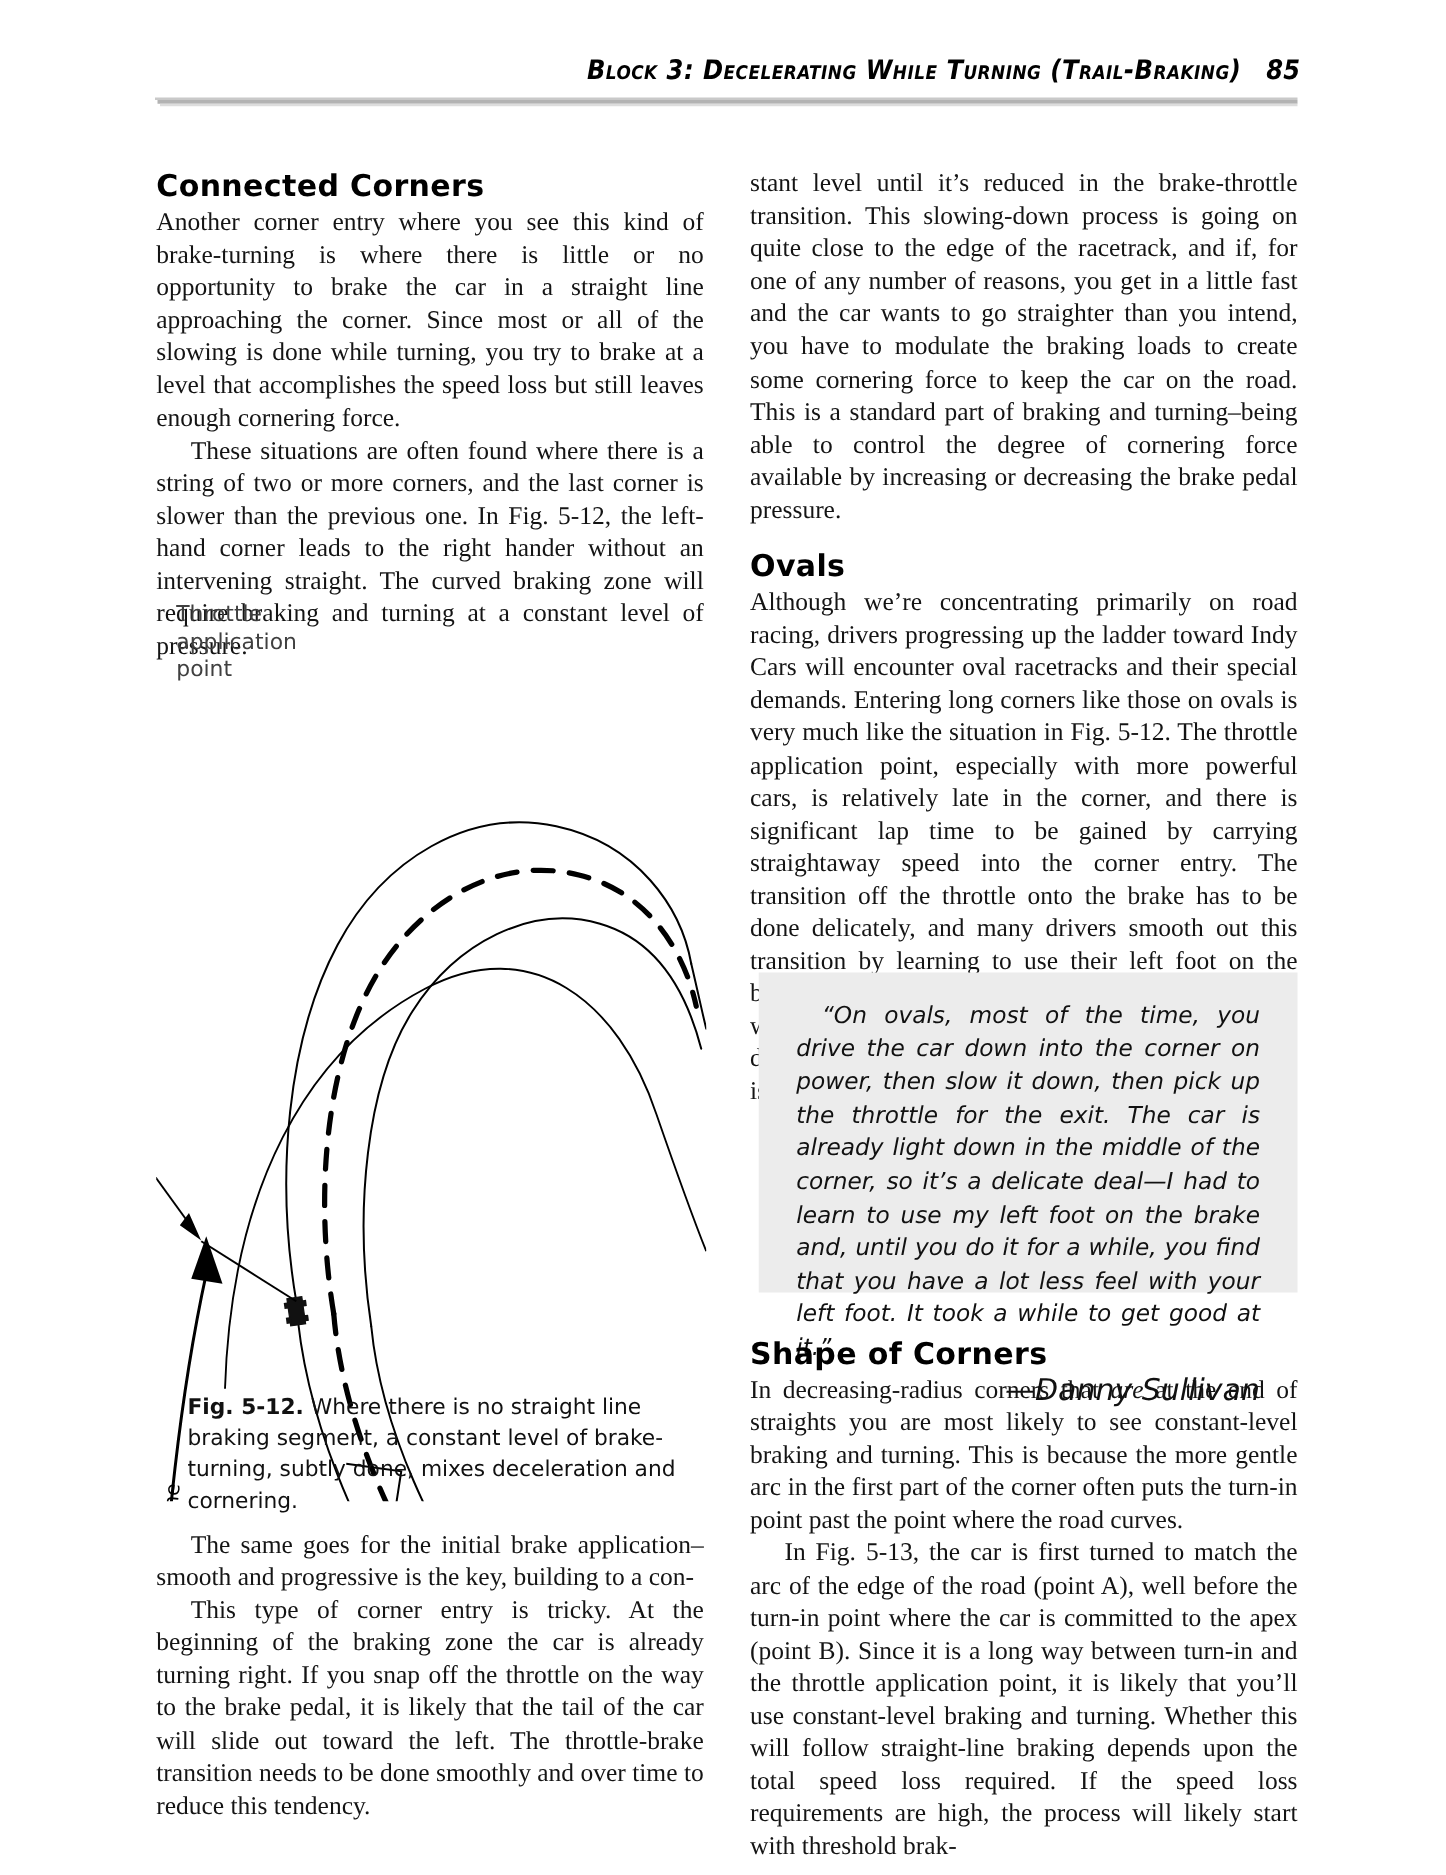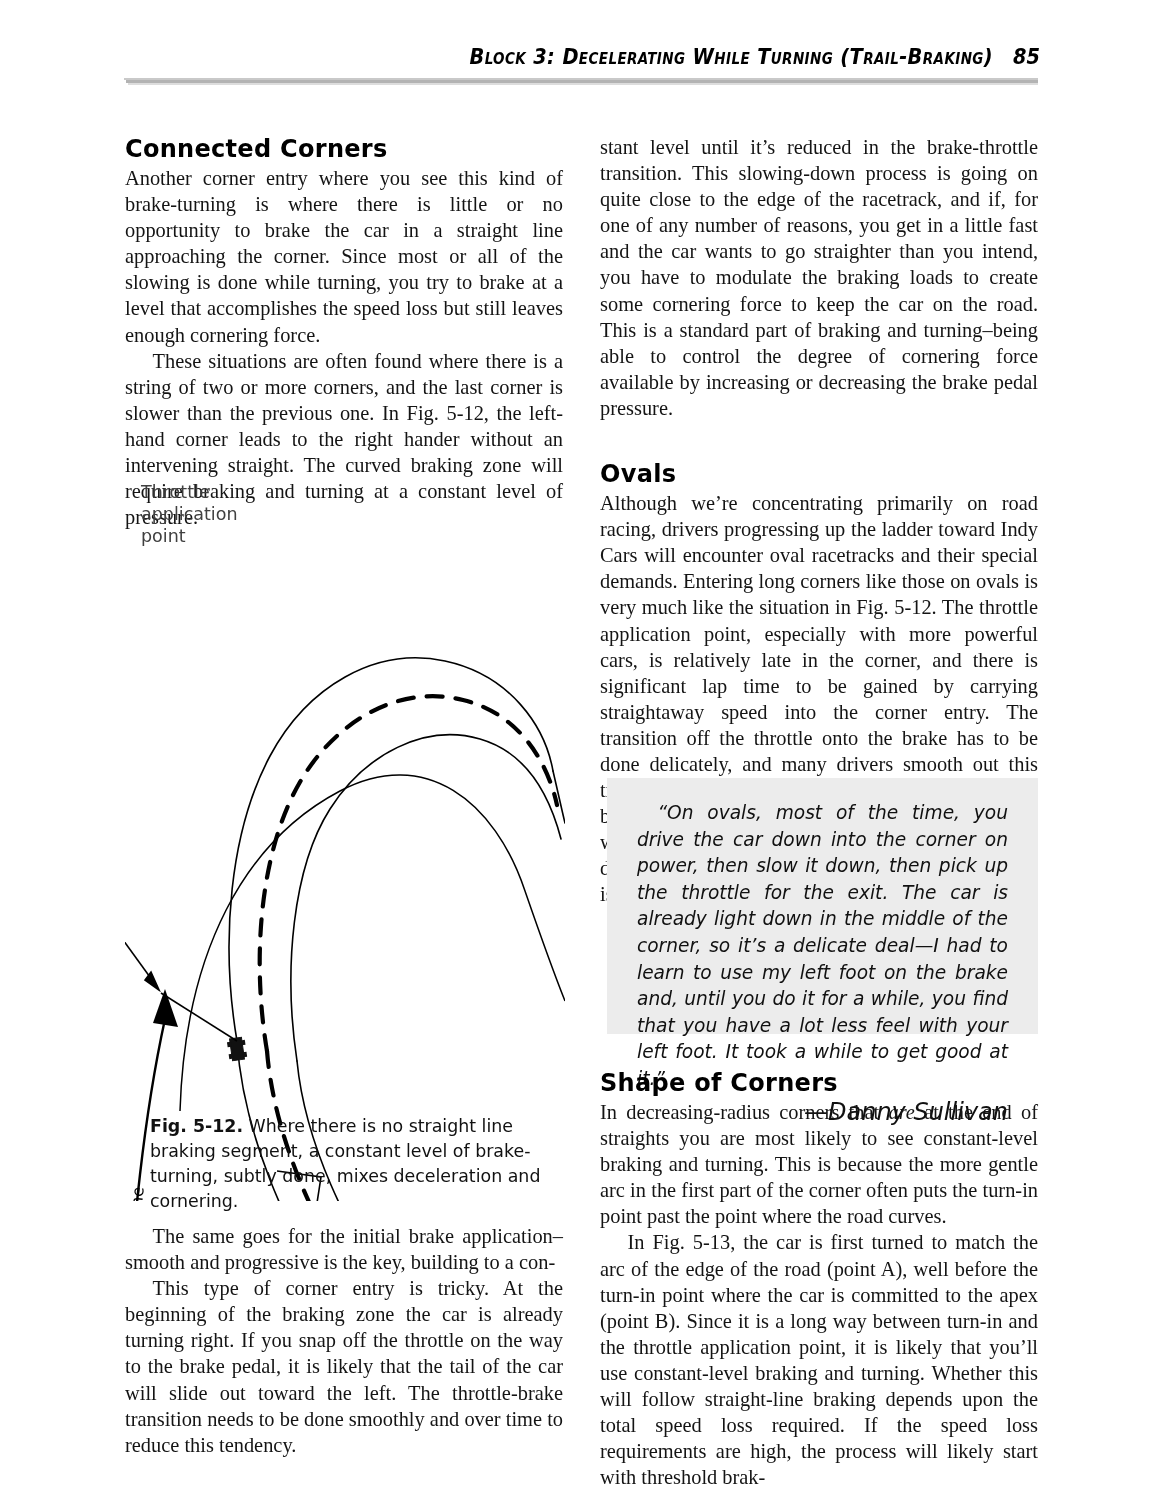--- a/index.html
+++ b/index.html
@@ -82,21 +82,21 @@
 
   h2.section-head {
     font-family: "DejaVu Sans", "Liberation Sans", sans-serif;
     font-size: 24px;
     font-weight: bold;
     letter-spacing: 0.3px;
     margin: 0 0 1px 0;
     line-height: 1.25;
     color: #000;
   }
-  h2.section-head.spaced { margin-top: 38px; }
+  h2.section-head.spaced { margin-top: 17px; }
 
   p.body {
     margin: 0;
     font-size: 20.4px;
     line-height: 26.1px;
     text-align: justify;
     text-justify: inter-word;
     hyphens: none;
     color: #141414;
   }

